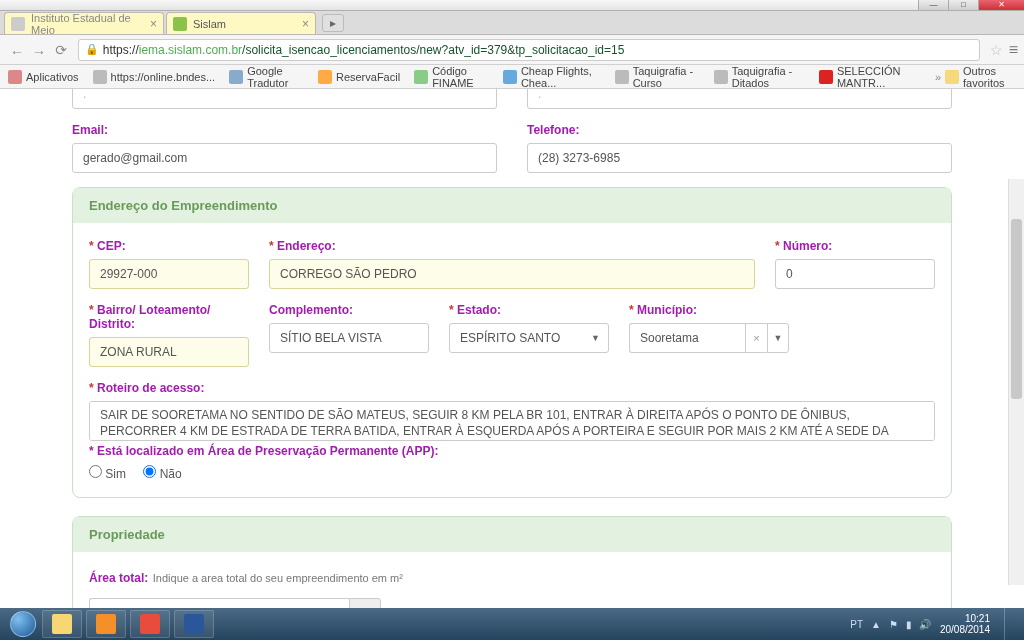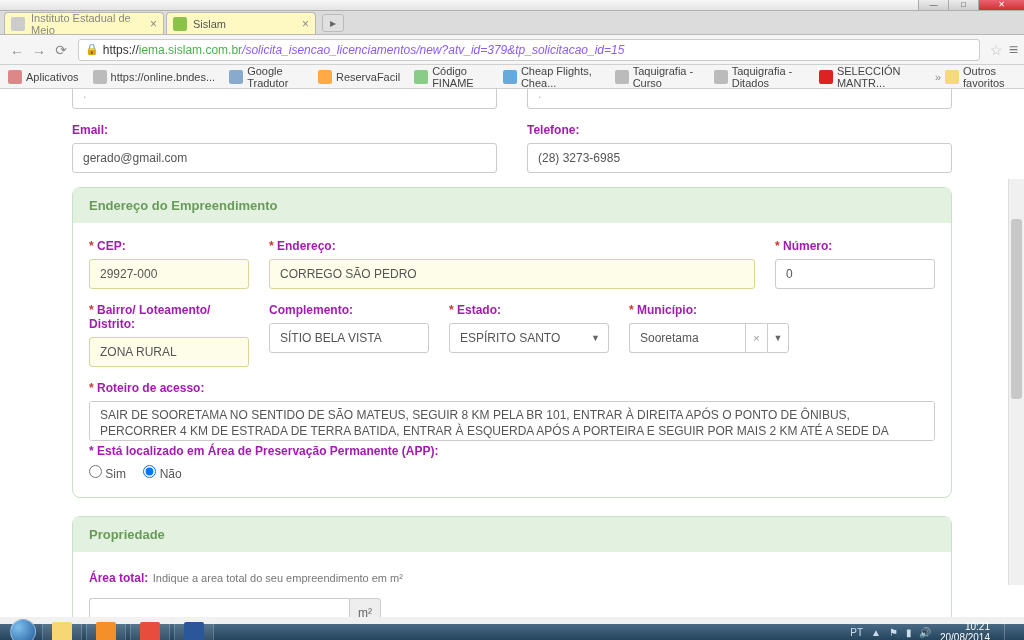--- a/index.html
+++ b/index.html
@@ -19,21 +19,21 @@
   .tab .favicon.f2 { background: #8bc34a; }
   .tab .x { margin-left: auto; color:#888; font-size:12px; }
   .newtab { width: 22px; height: 18px; background:#e0e0e0; border:1px solid #bbb; border-radius:3px; display:flex; align-items:center; justify-content:center; font-size:12px; color:#666; margin-left:4px; margin-bottom:2px;}
 
   
   .urlbar { background: #f5f5f5; height: 30px; display: flex; align-items: center; padding: 0 6px; border-bottom: 1px solid #d0d0d0;}
   .navicon { width: 22px; height: 22px; display: flex; align-items: center; justify-content: center; color: #888; font-size: 14px; cursor:pointer;}
   .urlfield { flex: 1; height: 22px; background: #fff; border: 1px solid #ccc; border-radius: 3px; display: flex; align-items: center; padding: 0 6px; font-size: 12px; color: #333; margin: 0 6px;}
   .urlfield .lock { color: #4caf50; font-size: 11px; margin-right: 4px;}
   .urlfield .host { color: #4caf50; }
-  .urlfield .path { color: #8b5cf6; font-style: italic; }
+  .urlfield .path { color: #14532d; }
   .staricon { color:#bbb; font-size:14px; margin-left:4px;}
   .menuicon { color:#777; font-size:16px; margin-left:6px;}
 
   
   .bookmarks { background: #f5f5f5; height: 24px; display: flex; align-items: center; padding: 0 8px; font-size: 11px; color: #444; border-bottom: 1px solid #d0d0d0;}
   .bm { display: flex; align-items: center; margin-right: 14px; cursor:pointer;}
   .bm .bi { width: 14px; height: 14px; background: #ddd; margin-right: 4px; border-radius: 2px; flex-shrink:0;}
   .bi1{background:#d88!important;} .bi2{background:#bbb!important;} .bi3{background:#8ac!important;} .bi4{background:#fa4!important;} .bi5{background:#8c8!important;} .bi6{background:#6ad!important;} .bi7{background:#bbb!important;} .bi8{background:#bbb!important;} .bi9{background:#d22!important;}
   .bmright { margin-left: auto; display: flex; align-items:center;}
 
@@ -65,21 +65,21 @@
 
   .radiorow { font-size:12px; color:#555; margin-top:6px;}
   .radiorow label{ margin-right:14px;}
 
   .hint { font-size:11px; color:#777;}
   .inlinegroup { display:flex; align-items:stretch;}
   .inlinegroup .input{ width:260px; border-radius:3px 0 0 3px; border-right:none;}
   .unit { border:1px solid #ccc; background:#eee; color:#666; font-size:12px; display:flex; align-items:center; padding:0 8px; border-radius:0 3px 3px 0;}
 
   
-  .taskbar { position:absolute; bottom:0; left:0; right:0; height:16px; background: linear-gradient(to bottom,#4a6a85,#25445e); display:flex; align-items:center; padding:0 4px; color:#fff;}
+  .taskbar { position:absolute; bottom:0; left:0; right:0; height:32px; background: linear-gradient(to bottom,#4a6a85,#25445e); display:flex; align-items:center; padding:0 4px; color:#fff;}
   .start { width:38px; height:28px; display:flex; align-items:center; justify-content:center;}
   .orb { width:26px; height:26px; border-radius:50%; background: radial-gradient(circle at 30% 30%, #7ec0ee, #1e5799); border:1px solid rgba(255,255,255,.4);}
   .tbtn { width:40px; height:28px; background:rgba(255,255,255,.08); border:1px solid rgba(255,255,255,.18); border-radius:2px; margin-right:4px; display:flex; align-items:center; justify-content:center;}
   .tbtn .ic{ width:20px; height:20px; border-radius:2px;}
   .ex{background:#f7d774;} .ol{background:#f58f29;} .ch{background:#e74c3c;} .wd{background:#2b579a;}
   .tray { margin-left:auto; display:flex; align-items:center; font-size:10px; gap:8px; padding-right:6px;}
   .tray .tic{ color:#cde;}
   .clock { text-align:right; line-height:1.1;}
   .showdesk{ width:10px; height:32px; border-left:1px solid rgba(255,255,255,.25); margin-left:6px;}
   .scroll { position:absolute; right:0; top:90px; bottom:32px; width:16px; background:#f0f0f0; border-left:1px solid #ddd;}

